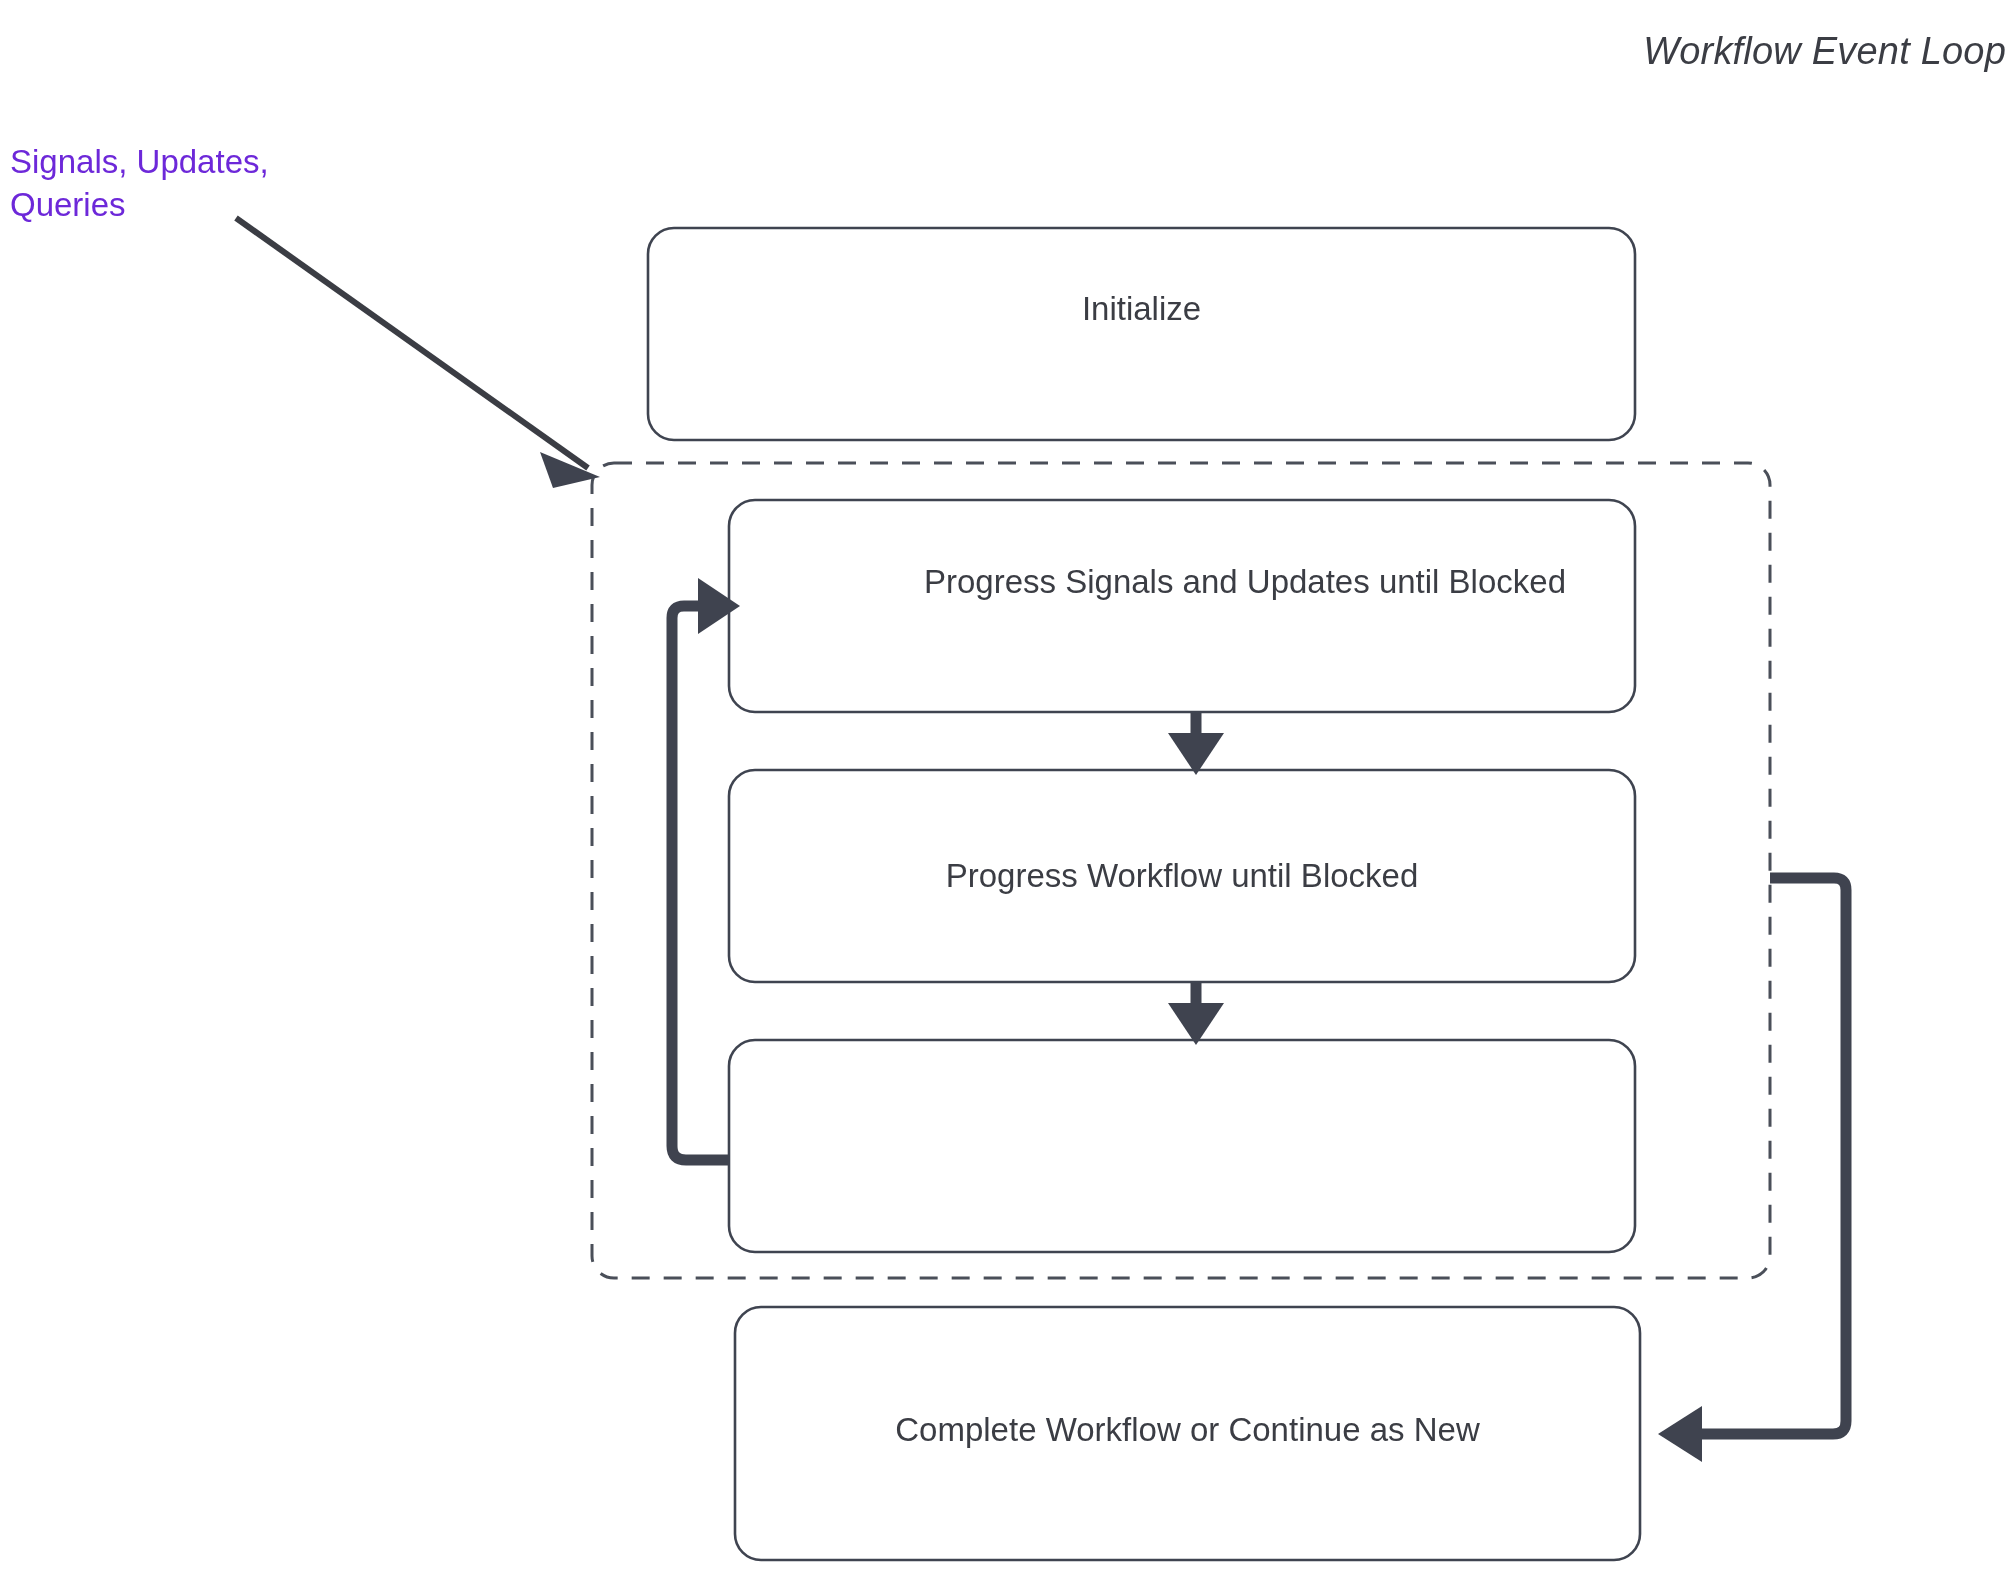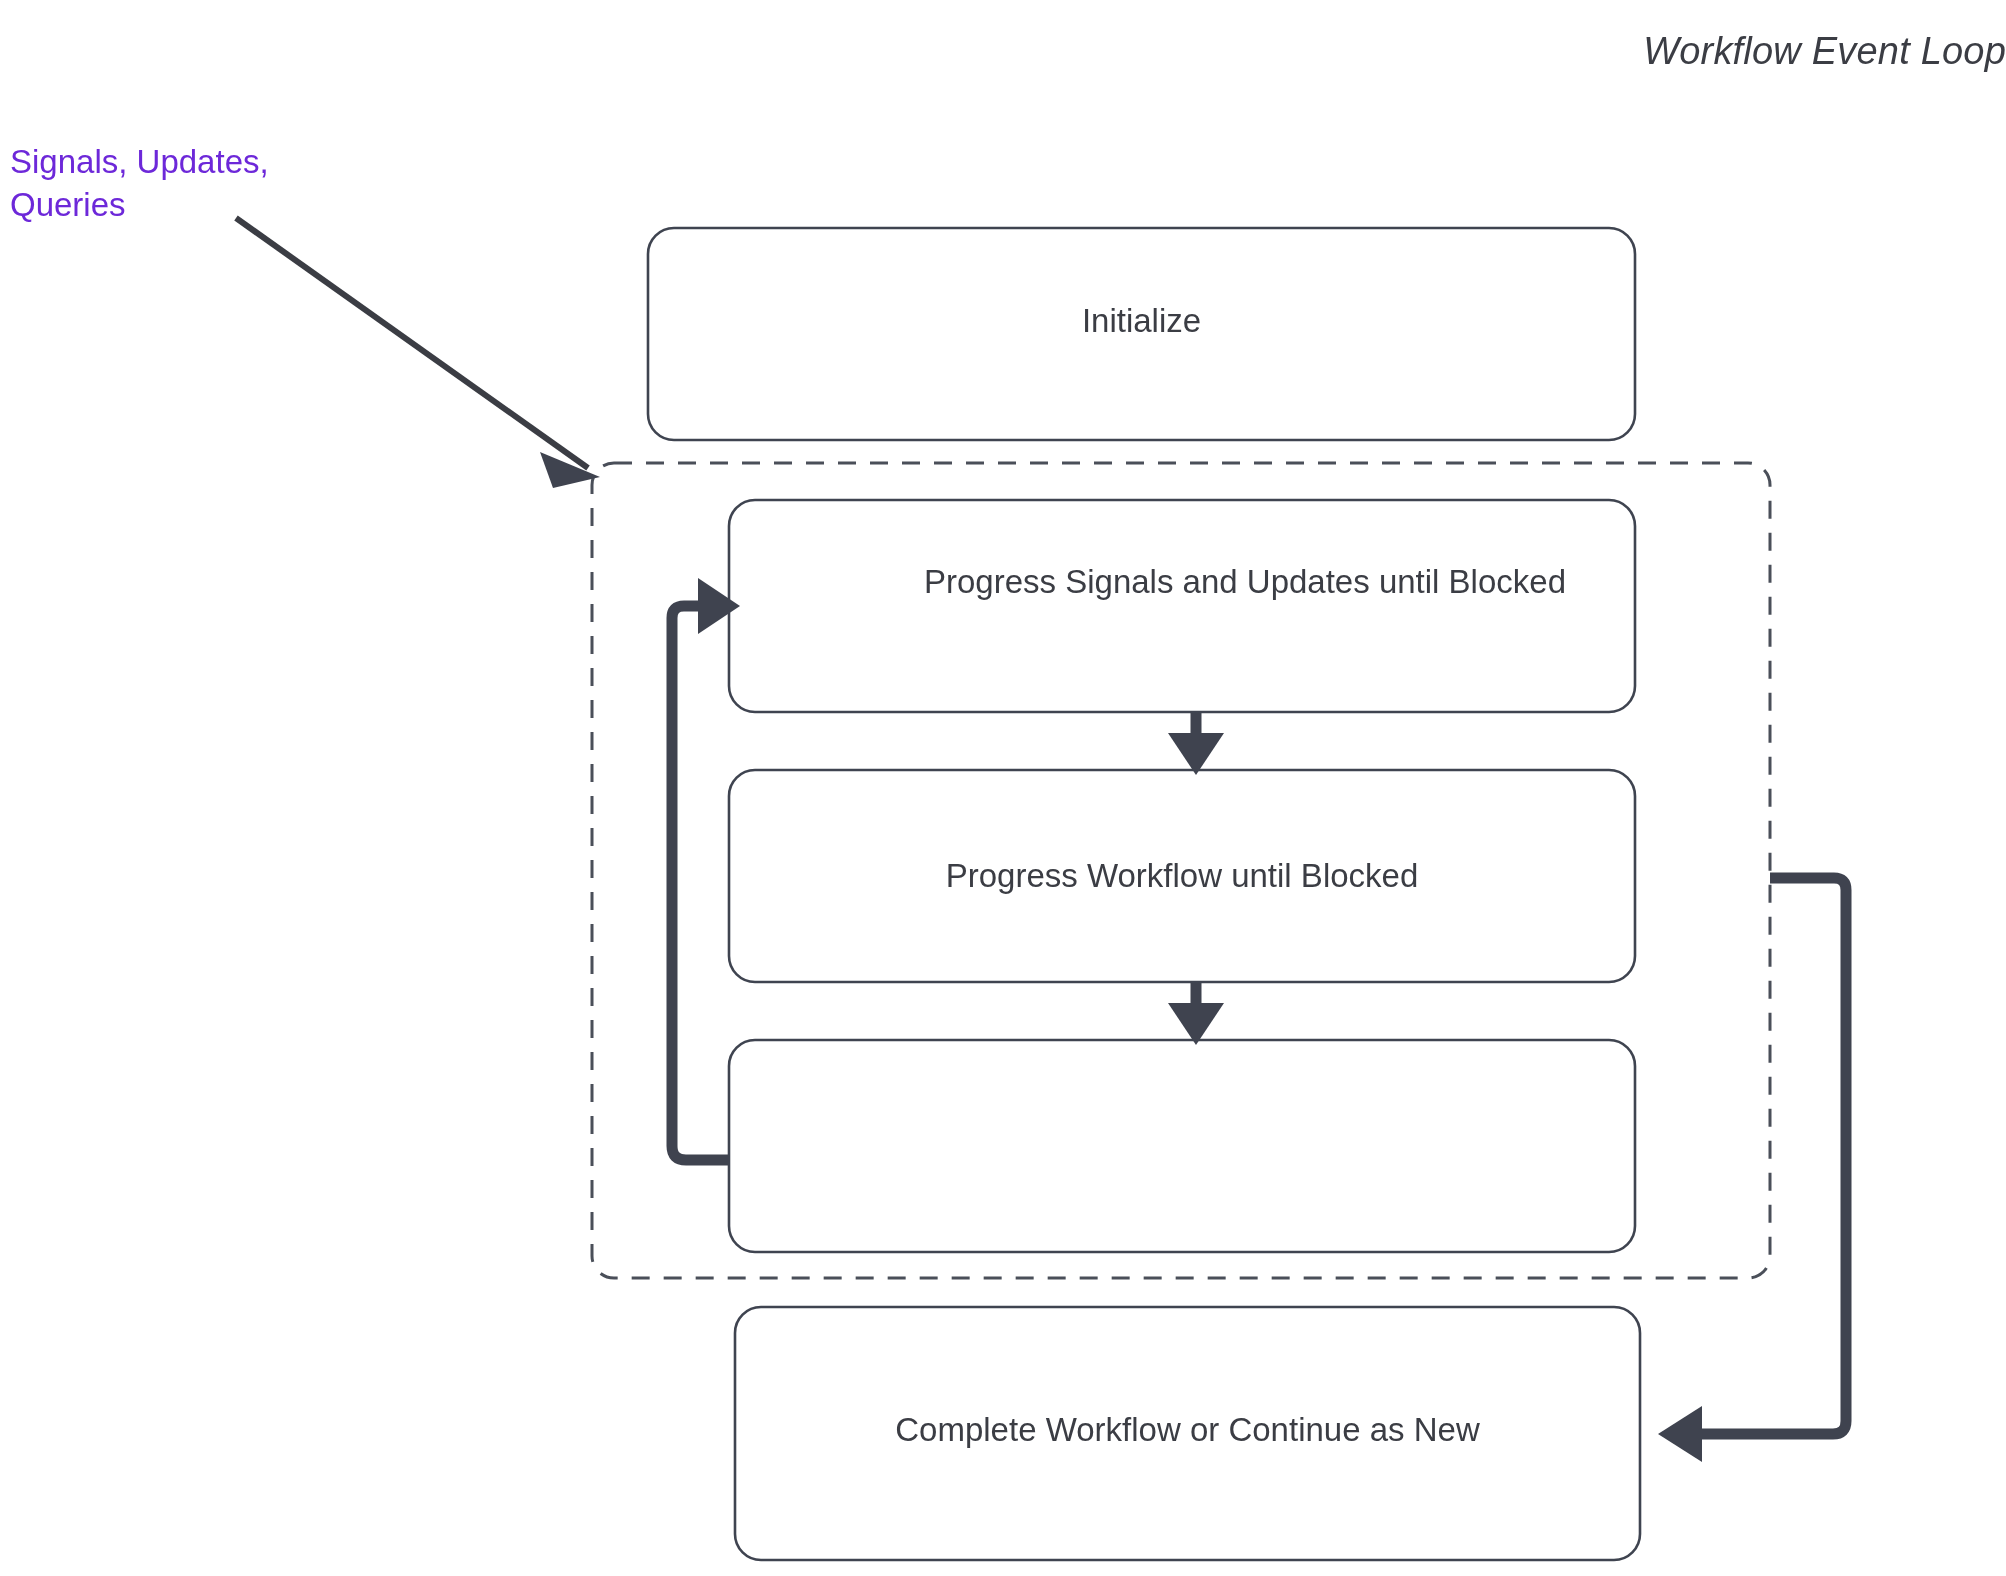--- a/index.html
+++ b/index.html
@@ -92,21 +92,21 @@
     <path d="M729 1160 L686 1160 Q672 1160 672 1146 L672 618 Q672 606 684 606 L700 606" fill="none" stroke="#3f434f" stroke-width="11" stroke-linecap="butt"></path>
     <path d="M698 578 L698 634 L740 606 Z" fill="#3f434f"></path>
 
     <path d="M1770 878 L1834 878 Q1846 878 1846 890 L1846 1421 Q1846 1434 1833 1434 L1700 1434" fill="none" stroke="#3f434f" stroke-width="11" stroke-linecap="butt"></path>
     <path d="M1702 1406 L1702 1462 L1658 1434 Z" fill="#3f434f"></path>
   </svg>
 
   <div class="edge-label" style="left:10px; top:140px; width:260px;">Signals, Updates,
 Queries</div>
 
-  <div class="node-label" style="left:648px; top:228px; width:987px; height:186px;">Initialize</div>
+  <div class="node-label" style="left:648px; top:216px; width:987px; height:186px;">Initialize</div>
 
   <div class="node-label" style="left:729px; top:476px; width:1032px; height:212px;">Progress Signals and Updates until Blocked</div>
 
   <div class="node-label" style="left:729px; top:770px; width:906px; height:212px;">Progress Workflow until Blocked</div>
 
 
   <div class="node-label" style="left:735px; top:1307px; width:905px; height:246px;">Complete Workflow or Continue as New</div>
 
 </div>
 

